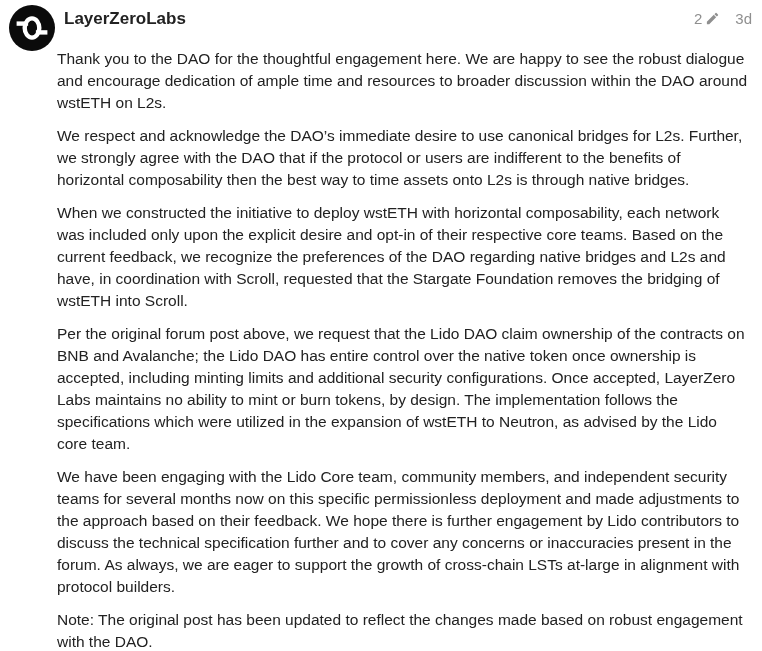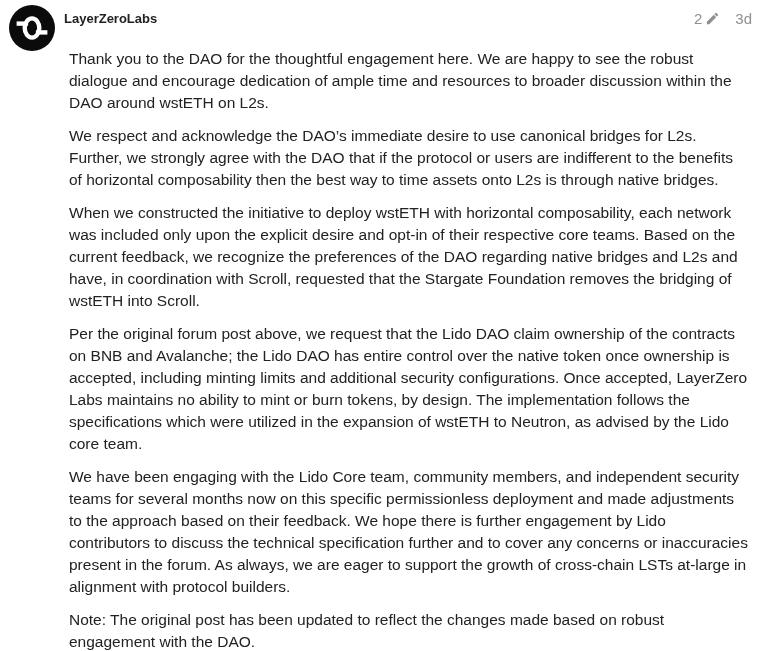--- a/index.html
+++ b/index.html
@@ -32,21 +32,21 @@
     display: flex;
     align-items: center;
     justify-content: space-between;
     margin-top: 3px;
     padding-left: 7px;
     padding-right: 10px;
     line-height: 22px;
   }
   .username {
     font-weight: 700;
-    font-size: 13px;
+    font-size: 17px;
     color: #222222;
     cursor: pointer;
   }
   .meta {
     display: flex;
     align-items: center;
     gap: 15px;
     color: #8f8f8f;
     font-size: 15px;
   }
@@ -55,21 +55,21 @@
     align-items: center;
     gap: 3px;
     cursor: pointer;
   }
   .edits svg { display: block; margin-top: -1px; }
   .post-body {
     margin-top: 18px;
     width: 691px;
   }
   .post-body p {
-    margin: 0 0 11px 12px;
+    margin: 0 0 11px 0;
     font-size: 15.5px;
     line-height: 22px;
     color: #222222;
     letter-spacing: 0;
   }
   .post-body p:last-child { margin-bottom: 0; }
 </style>
 </head>
 <body>
 

